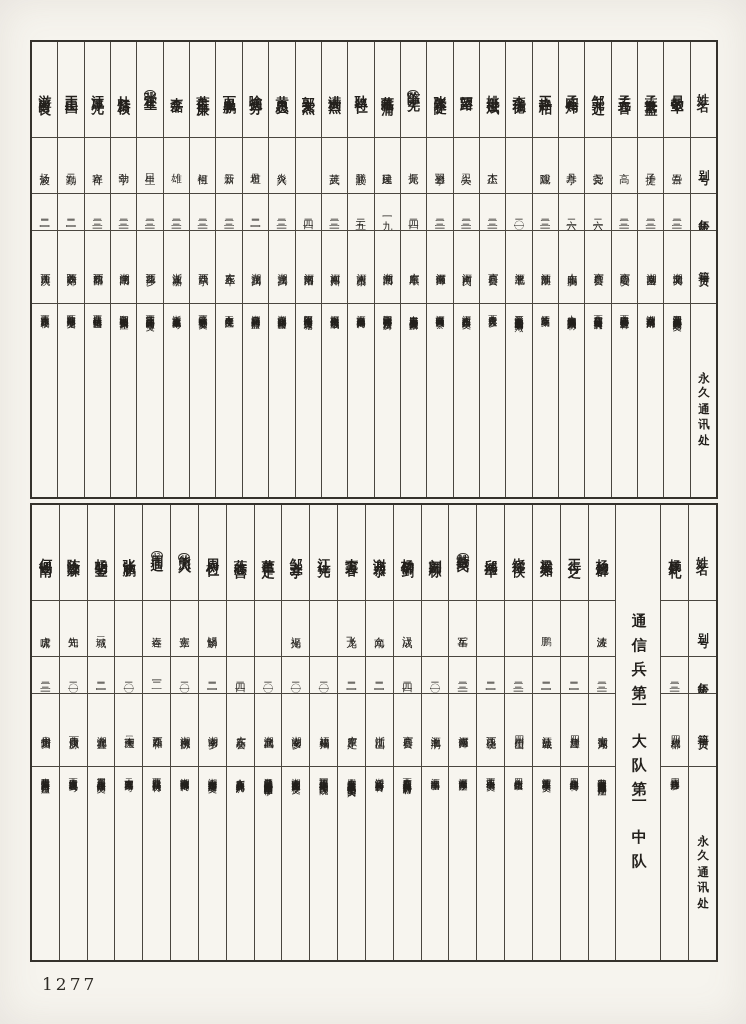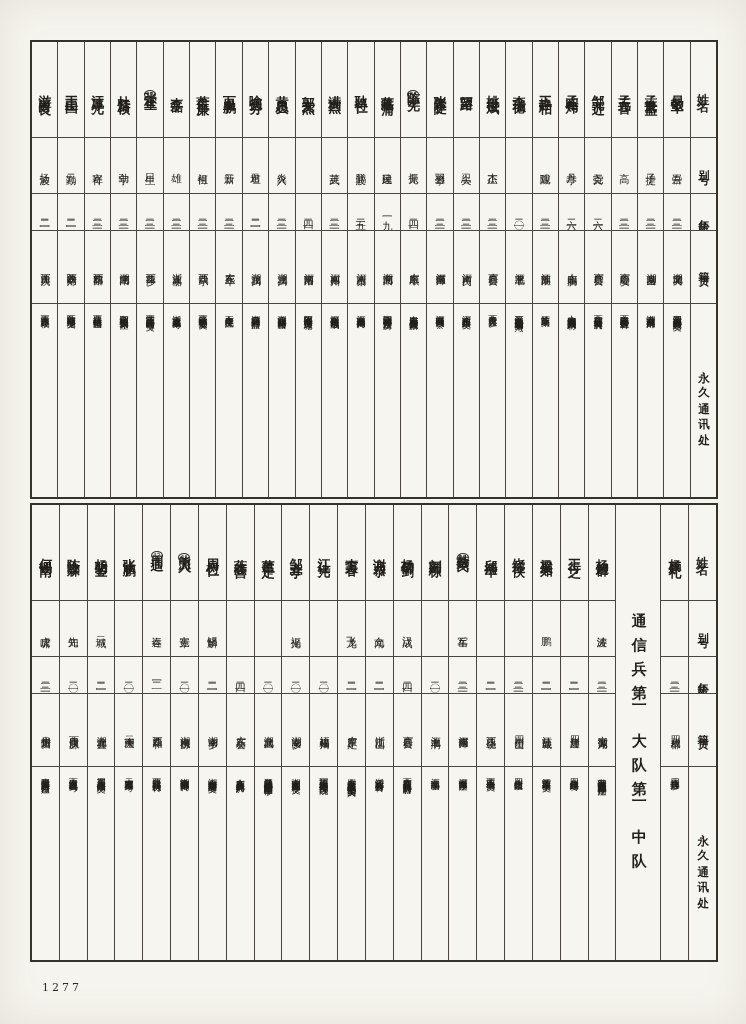--- a/index.html
+++ b/index.html
@@ -60,21 +60,21 @@
   .col-head .vtext{font-weight:700;}
   .col-head .cell-name .vtext{font-size:12.5px;letter-spacing:7px;}
   .col-head .cell-alias .vtext{font-size:11px;letter-spacing:5px;}
   .col-head .cell-age .vtext{font-size:11px;letter-spacing:2px;}
   .col-head .cell-native .vtext{font-size:11px;letter-spacing:5px;}
   .col-head .cell-addr{align-items:center;padding-top:0;}
   .col-head .cell-addr .vtext{font-size:11.5px;letter-spacing:16px;max-height:none;}
   .unit-text{font-size:15px;font-weight:700;letter-spacing:24px;}
   .page-number{
     position:absolute;left:42px;bottom:30px;
-    font-size:11px;letter-spacing:3px;color:#2e2b26;
+    font-size:17px;letter-spacing:3px;color:#2e2b26;
     font-family:"DejaVu Serif","Liberation Serif",serif;
   }
 </style>
 </head>
 <body>
 
 <div class="sheet">
   <div class="table-wrap">
 
     <div class="block" id="top-block">

